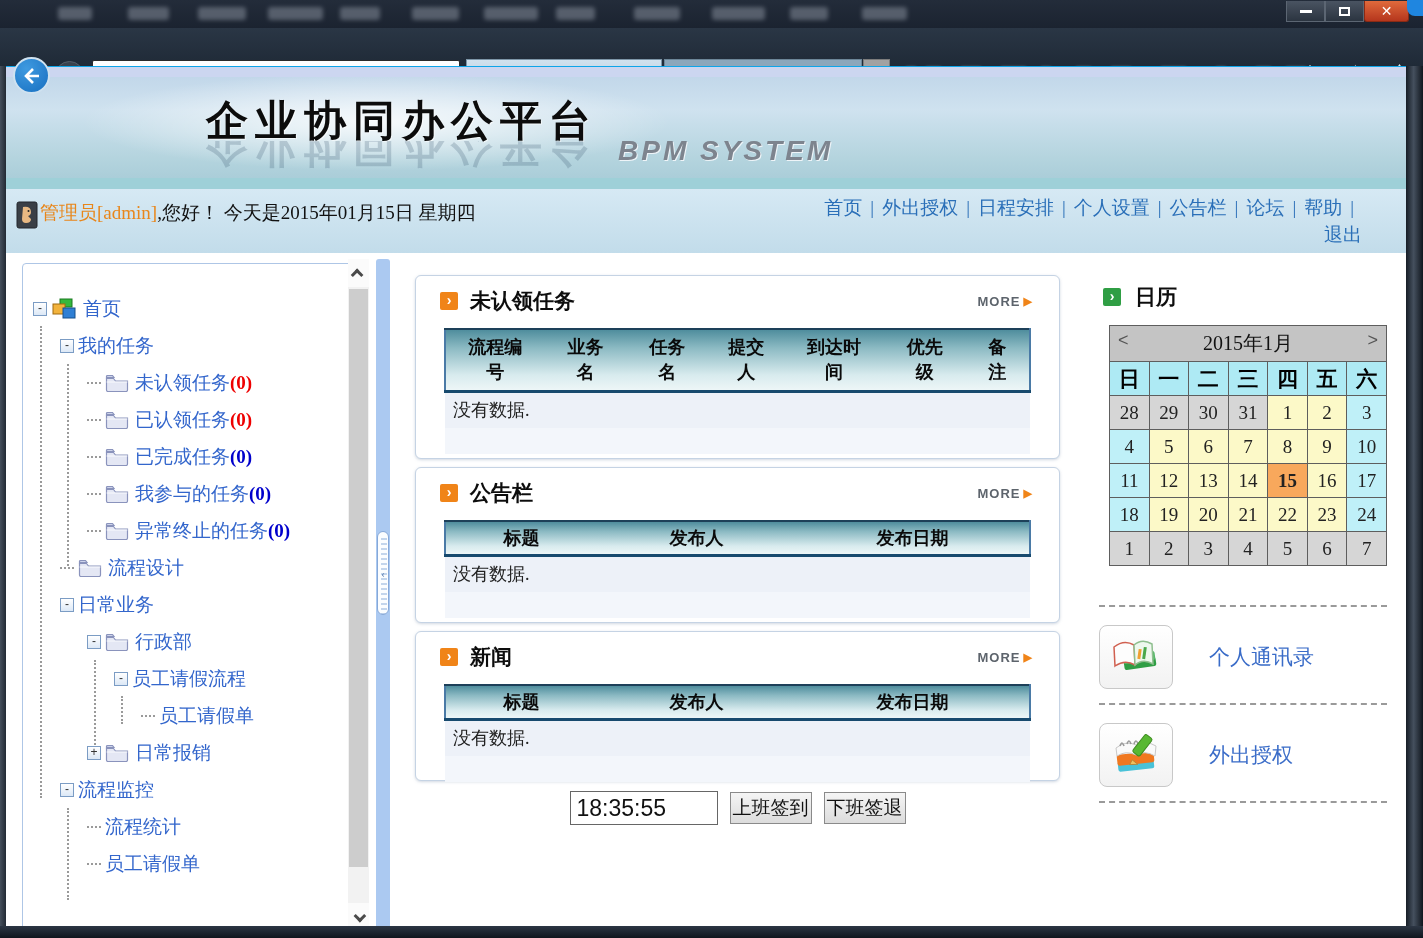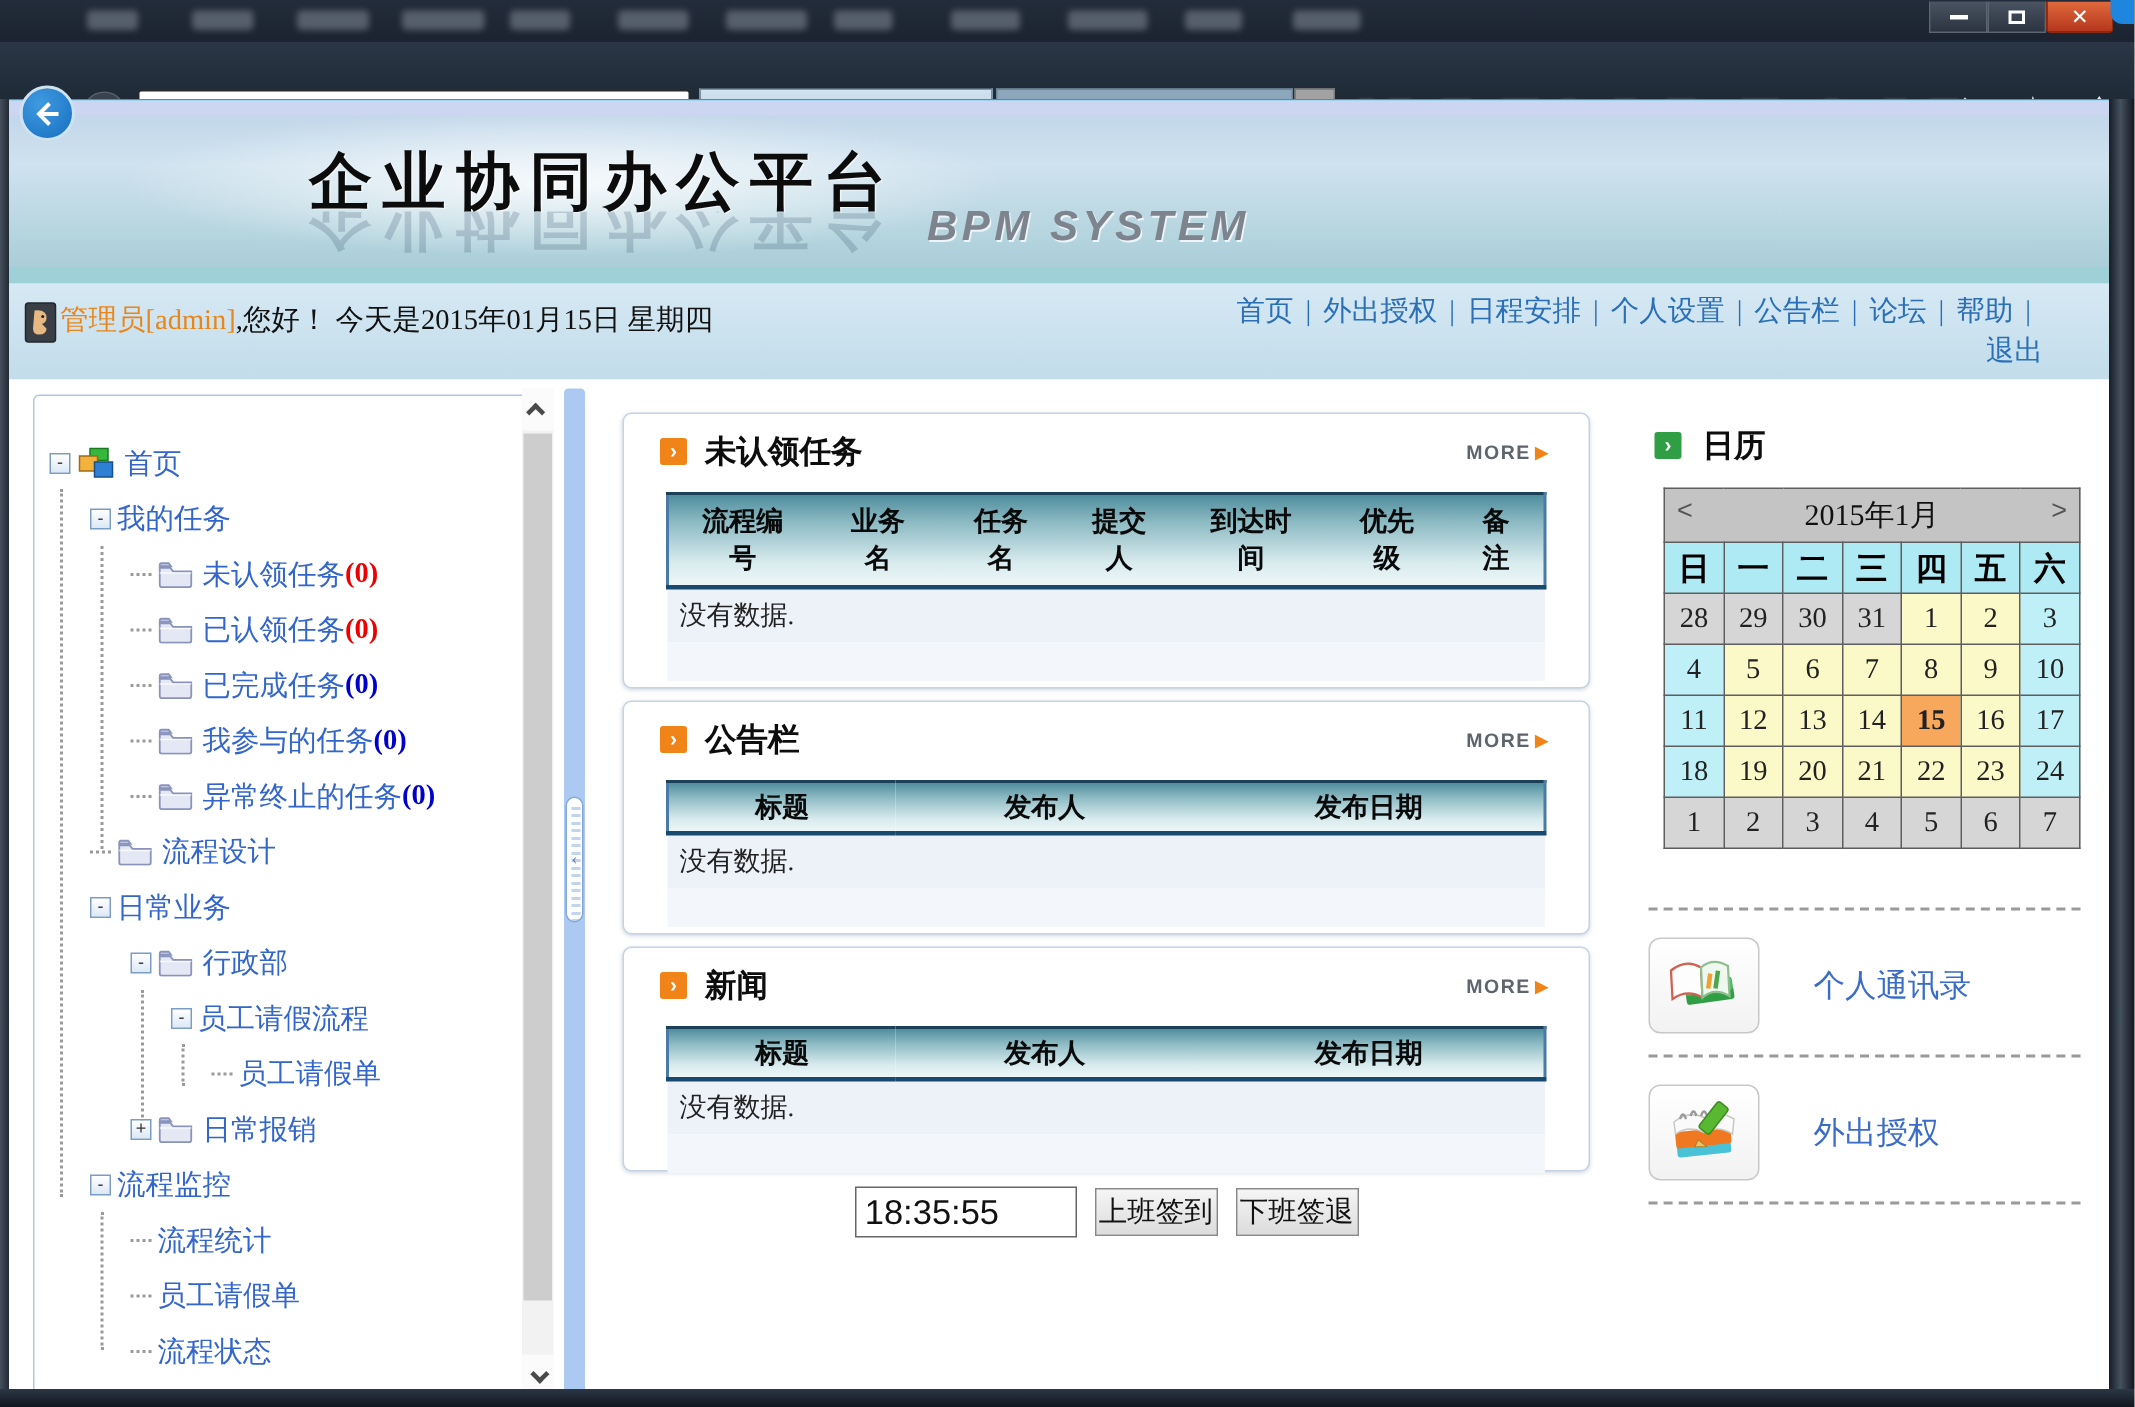--- a/index.html
+++ b/index.html
@@ -388,24 +388,20 @@
               <span class="tlabel">流程监控</span>
             </div>
             <div class="trow" style="padding-left: 64px;">
               <span class="conn"></span>
               <span class="tlabel">流程统计</span>
             </div>
             <div class="trow" style="padding-left: 64px;">
               <span class="conn"></span>
               <span class="tlabel">员工请假单</span>
             </div>
-            <div class="trow" style="padding-left: 64px;">
-              <span class="conn"></span>
-              <span class="tlabel">流程状态</span>
-            </div>
           </div>
         <div class="spine" style="left:17px; top:62px; height:472px;"></div>
         <div class="spine" style="left:44px; top:100px; height:202px;"></div>
         <div class="spine" style="left:71px; top:396px; height:92px;"></div>
         <div class="spine" style="left:98px; top:432px; height:28px;"></div>
         <div class="spine" style="left:44px; top:544px; height:92px;"></div>
       </div>
       <div class="tree-scroll">
         <div class="ts-btn" style="top:0">
             <span class="chev up"></span>

